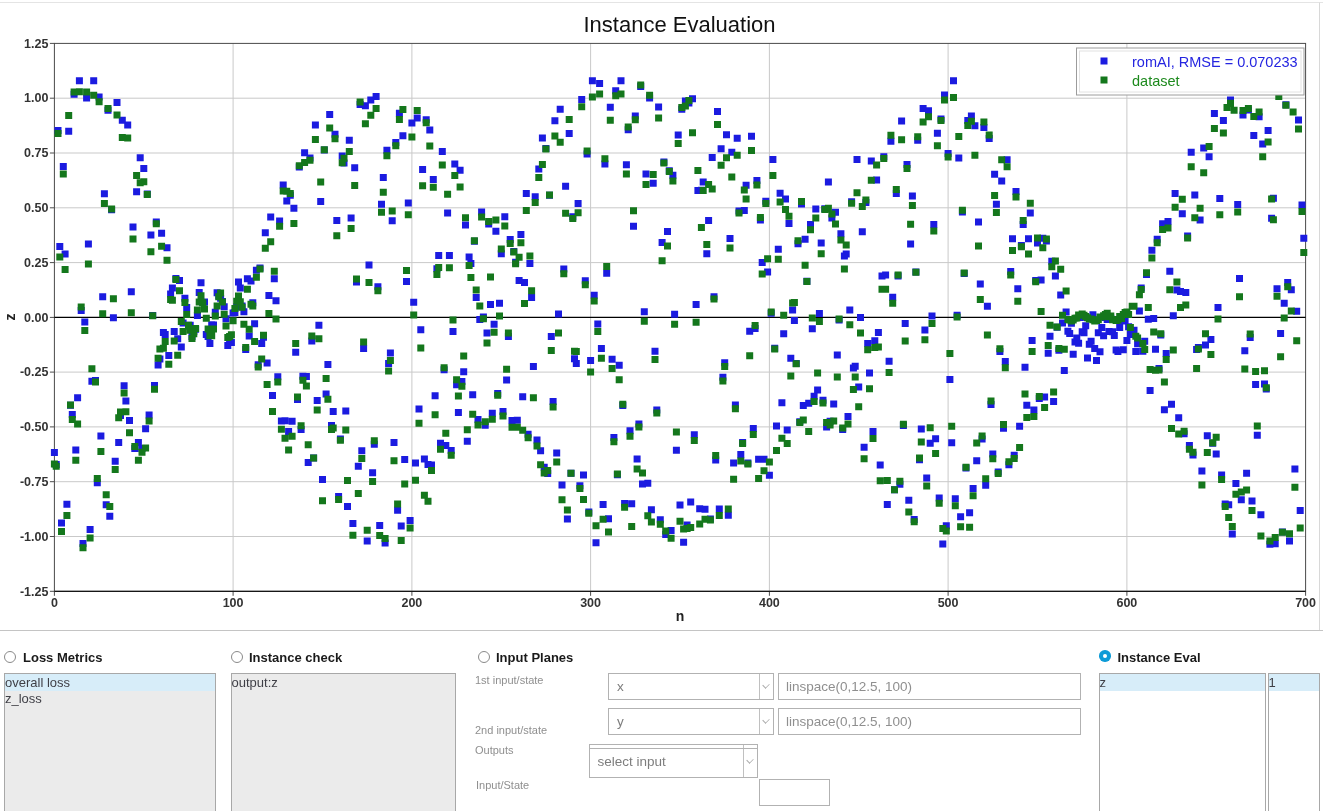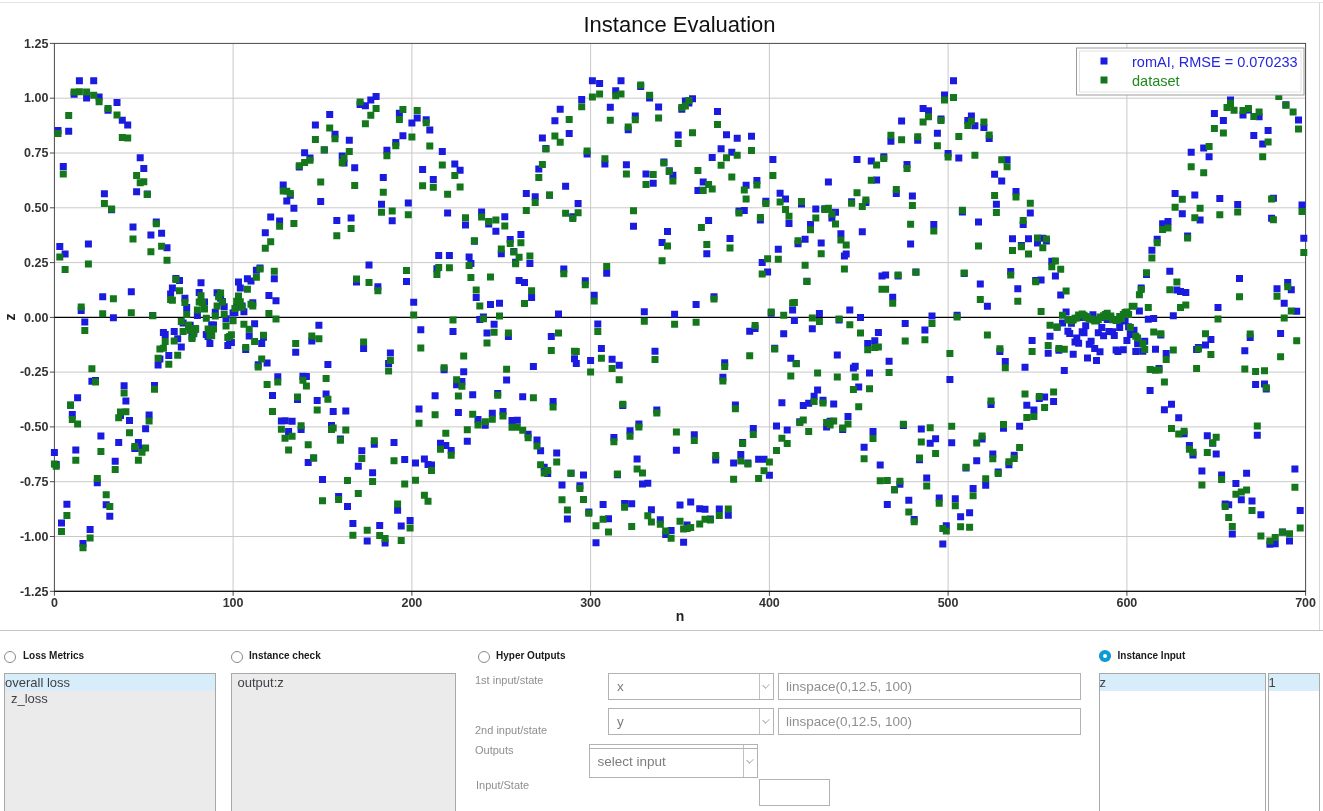--- a/index.html
+++ b/index.html
@@ -1,21 +1,21 @@
 <!DOCTYPE html>
 <html><head><meta charset="utf-8"><style>
 *{margin:0;padding:0;box-sizing:border-box}
 body{width:1323px;height:811px;background:#fff;font-family:"Liberation Sans",sans-serif;position:relative;overflow:hidden}
 .title{position:absolute;left:0;top:12px;width:1359px;text-align:center;font-size:22px;color:#111}
 .divider{position:absolute;left:0;top:630px;width:1323px;border-top:1px solid #c4c4c4}
 .radio{position:absolute;width:12px;height:12px;border:1px solid #8a8a8a;border-radius:50%;background:#fff}
-.rlabel{position:absolute;font-size:10px;font-weight:bold;color:#1a1a1a}
+.rlabel{position:absolute;font-size:13px;font-weight:bold;color:#1a1a1a}
 .lb{position:absolute;border:1px solid #a8a8a8;background:#ebebeb;font-size:13px;color:#3f3f46}
 .sel{background:#d7edf9;height:17px;line-height:17px;}
-.row{height:16px;line-height:16px;padding-left:6px}
+.row{height:16px;line-height:16px;}
 .glabel{position:absolute;font-size:11px;color:#8f8f8f}
 .combo{position:absolute;background:#fff;border:1px solid #b2b2b2;font-size:13.5px;color:#7d7d7d}
 .cbtext{position:absolute;left:8px;top:5px}
 .cbbtn{position:absolute;right:0;top:0;bottom:0;width:14px;border-left:1px solid #c0c0c0}
 .chev{position:absolute;left:3px;top:8px;width:6px;height:6px;border-left:1.5px solid #aaa;border-bottom:1.5px solid #aaa;transform:rotate(-45deg) scale(1,0.75)}
 .field{position:absolute;background:#fff;border:1px solid #b2b2b2;font-size:13.5px;color:#8f8f8f;padding:5px 8px 0 7px}
 </style></head><body>
 <div class="title">Instance Evaluation</div>
 <svg width="1323" height="630" viewBox="0 0 1323 630" style="position:absolute;left:0;top:0">
 <line x1="0" y1="2.5" x2="1323" y2="2.5" stroke="#e4e4e4"></line>
@@ -103,21 +103,21 @@
   <div class="row">z_loss</div>
 </div>
 
 <div class="radio" style="left:231px;top:651px"></div>
 <div class="rlabel" style="left:249px;top:650px">Instance check</div>
 <div class="lb" style="left:230.5px;top:673px;width:225px;height:150px">
   <div class="row" style="height:17px;line-height:17px">output:z</div>
 </div>
 
 <div class="radio" style="left:477.5px;top:651px"></div>
-<div class="rlabel" style="left:496px;top:650px">Hyper Outputs</div>
+<div class="rlabel" style="left:496px;top:650px">Input Planes</div>
 
 <div class="glabel" style="left:475px;top:674px">1st input/state</div>
 <div class="combo" style="left:608px;top:672.5px;width:166px;height:27px">
     <span class="cbtext">x</span>
     <span class="cbbtn">
       <i class="chev"></i>
     </span>
   </div>
 <div class="field" style="left:778px;top:672.5px;width:303px;height:27px">linspace(0,12.5, 100)</div>
 
@@ -142,19 +142,19 @@
 <div class="combo" style="left:588.5px;top:748px;width:169px;height:30px">
     <span class="cbtext">select input</span>
     <span class="cbbtn">
       <i class="chev"></i>
     </span>
   </div>
 <div class="field" style="left:759px;top:779px;width:70.5px;height:26.5px"></div>
 
 <div style="position:absolute;left:1099px;top:650px;width:11.5px;height:11.5px;border-radius:50%;background:#0d9bd7"></div>
 <div style="position:absolute;left:1102.5px;top:653.5px;width:4.5px;height:4.5px;border-radius:50%;background:#fff"></div>
-<div class="rlabel" style="left:1117.5px;top:650px">Instance Input</div>
+<div class="rlabel" style="left:1117.5px;top:650px">Instance Eval</div>
 <div class="lb" style="left:1098.5px;top:673px;width:167.5px;height:150px;background:#fff">
   <div class="sel">z</div>
 </div>
 <div class="lb" style="left:1267.5px;top:673px;width:52px;height:150px;background:#fff">
   <div class="sel">1</div>
 </div>
 
 </body></html>

